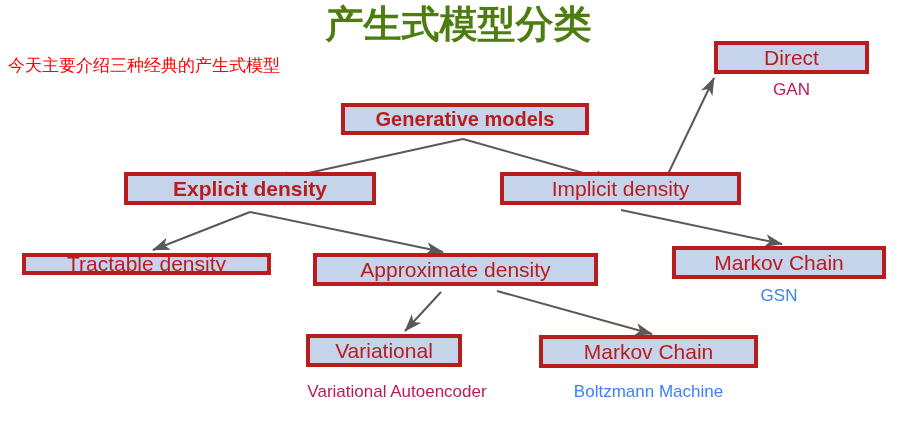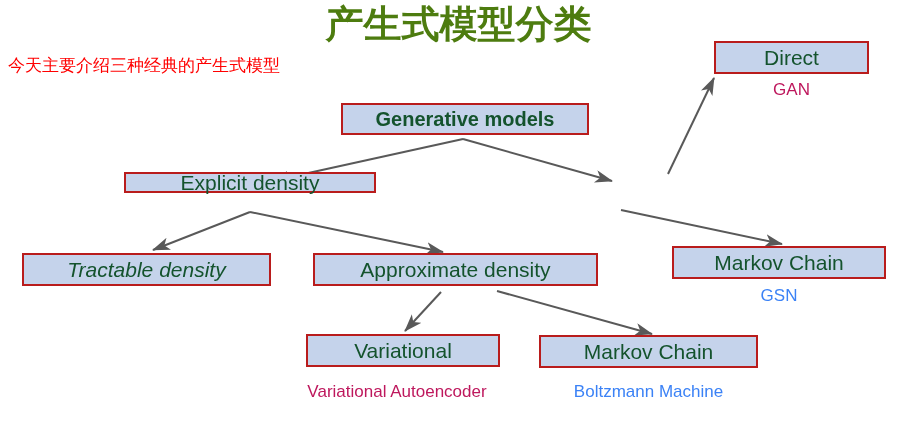--- a/index.html
+++ b/index.html
@@ -46,27 +46,27 @@
     font-family: Liberation Mono, monospace;
     font-size: 17px;
     color: #FF0000;
     white-space: nowrap;
     line-height: 20px;
   }
   .node {
     position: absolute;
     box-sizing: border-box;
     background: #C5D3EB;
-    border: 2px solid #b91c1c;
+    border: 4px solid #b91c1c;
     display: flex;
     align-items: center;
     justify-content: center;
     font-family: "Liberation Sans", sans-serif;
     font-size: 21px;
-    color: #14532d;
+    color: #b91c1c;
     white-space: nowrap;
   }
   .node.bold {
     font-weight: bold;
     font-size: 20px;
     justify-content: center;
   }
   .caption {
     position: absolute;
     font-family: "Liberation Sans", sans-serif;
@@ -125,47 +125,50 @@
       <path d="M621,210 L782,244"></path>
       <path d="M441,292 L405,331"></path>
       <path d="M497,291 L652,334"></path>
     </g>
   </svg>
 
   <div class="node bold" style="left:341px; top:103px; width:248px; height:32px;">
     <span>Generative models</span>
   </div>
 
-  <div class="node" style="left:124px; top:172px; width:252px; height:21px;">
+  <div class="node" style="left:124px; top:172px; width:252px; height:33px;font-weight:bold;">
     <span>Explicit density</span>
   </div>
 
+  <div class="node" style="left:500px; top:172px; width:241px; height:33px;">
+    <span>Implicit density</span>
+  </div>
 
   <div class="node" style="left:714px; top:41px; width:155px; height:33px;">
     <span>Direct</span>
   </div>
 
   <div class="caption red" style="left:714px; top:80px; width:155px;">GAN</div>
 
-  <div class="node" style="left:22px; top:253px; width:249px; height:33px;font-style:italic;">
+  <div class="node" style="left:22px; top:253px; width:249px; height:22px;">
     <span>Tractable density</span>
   </div>
 
   <div class="node" style="left:313px; top:253px; width:285px; height:33px;">
     <span>Approximate density</span>
   </div>
 
   <div class="node" style="left:672px; top:246px; width:214px; height:33px;">
     <span>Markov Chain</span>
   </div>
 
   <div class="caption" style="left:672px; top:286px; width:214px;">GSN</div>
 
 
-  <div class="node" style="left:306px; top:334px; width:194px; height:33px;">
+  <div class="node" style="left:306px; top:334px; width:156px; height:33px;">
     <span>Variational</span>
   </div>
 
   <div class="caption red" style="left:286px; top:382px; width:222px;text-align:center;">Variational Autoencoder</div>
 
   <div class="node" style="left:539px; top:335px; width:219px; height:33px;">
     <span>Markov Chain</span>
   </div>
 
   <div class="caption" style="left:539px; top:382px; width:219px;">Boltzmann Machine</div>

